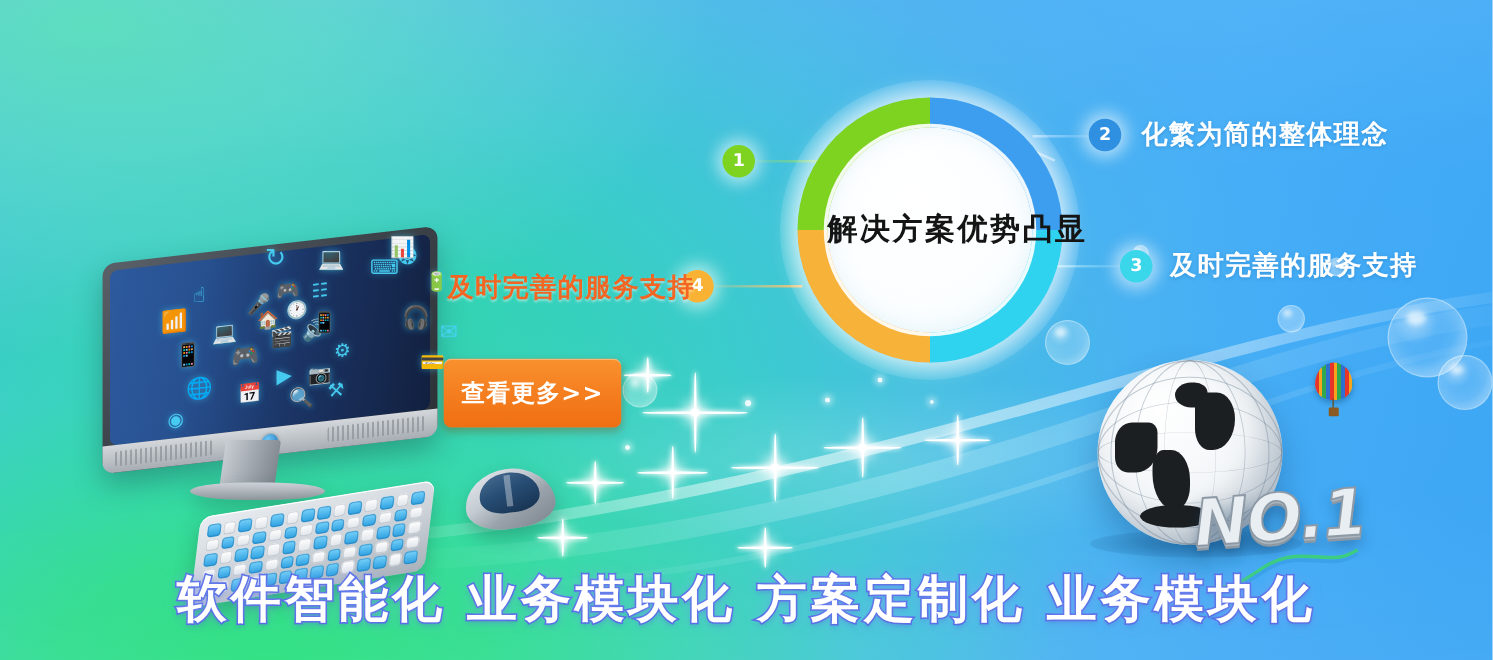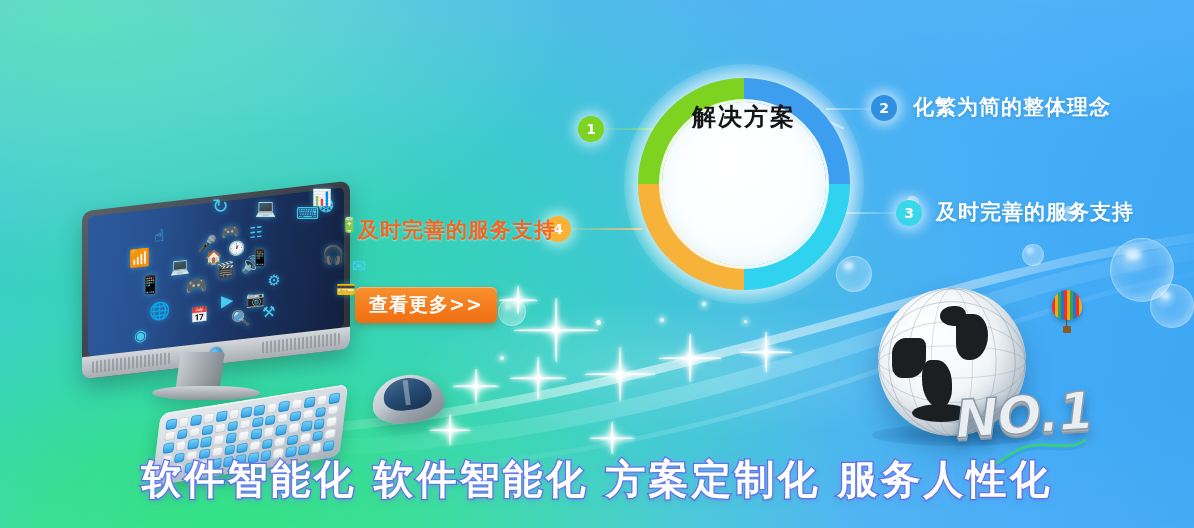--- a/index.html
+++ b/index.html
@@ -104,21 +104,21 @@
       #2fd3ef 90deg 180deg,
       #f7b239 180deg 270deg,
       #7ed321 270deg 360deg);
     box-shadow:0 0 22px rgba(255,255,255,0.7);
   }
   #donut-hole{
     position:absolute;left:24px;top:24px;right:24px;bottom:24px;
     border-radius:50%;
     background:radial-gradient(circle at 42% 34%,#ffffff 0%,#fbfeff 62%,#eef9fd 100%);
     box-shadow:0 0 0 3px rgba(255,255,255,0.9), inset 0 0 18px rgba(150,200,230,0.18);
-    display:flex;flex-direction:column;align-items:center;justify-content:flex-start;
+    display:flex;align-items:center;justify-content:flex-start;
   }
   .donut-line{
     font-size:24px;font-weight:bold;color:#141414;letter-spacing:2px;
     line-height:1.30;white-space:nowrap;
   }
 
   
   .badge{
     position:absolute;width:26px;height:26px;border-radius:50%;
     display:flex;align-items:center;justify-content:center;
@@ -149,21 +149,21 @@
     text-shadow:0 1px 2px rgba(255,255,255,0.55);}
   #label-2{left:913px;top:93px;color:#ffffff;
     text-shadow:0 1px 3px rgba(30,110,180,0.45);}
   #label-3{left:936px;top:198px;color:#ffffff;
     text-shadow:0 1px 3px rgba(30,110,180,0.45);}
   #label-4{left:358px;top:216px;color:#f26522;
     text-shadow:0 1px 2px rgba(255,255,255,0.5);}
 
   
   #cta{
-    position:absolute;left:355px;top:287px;width:142px;height:36px;
+    position:absolute;left:355px;top:287px;width:142px;height:55px;
     border:0;border-radius:6px;cursor:pointer;
     background:linear-gradient(180deg,#f9912e 0%,#f57f20 48%,#ef6f12 100%);
     box-shadow:0 3px 7px rgba(120,60,0,0.35), inset 0 1px 0 rgba(255,255,255,0.35);
     color:#fff;font-size:19px;font-weight:bold;letter-spacing:1px;
     font-family:"DejaVu Sans","Liberation Sans",sans-serif;
     display:flex;align-items:center;justify-content:center;
   }
 
   
   #headline{
@@ -558,29 +558,30 @@
   <div class="connector" id="conn-2"></div>
   <div class="connector" id="conn-3"></div>
   <div class="connector" id="conn-4"></div>
   <div id="leader-2"></div>
 
   <div id="donut-wrap">
     <div id="donut-glow"></div>
     <div id="donut-ring"></div>
     <div id="donut-hole">
       <div class="donut-line">解决方案</div>
+      <div class="donut-line">优势凸显</div>
     </div>
   </div>
 
   <div class="badge" id="badge-1">1</div>
   <div class="badge" id="badge-2">2</div>
   <div class="badge" id="badge-3">3</div>
   <div class="badge" id="badge-4">4</div>
 
   <div class="label" id="label-2">化繁为简的整体理念</div>
   <div class="label" id="label-3">及时完善的服务支持</div>
   <div class="label" id="label-4">及时完善的服务支持</div>
 
   <button id="cta">查看更多&gt;&gt;</button>
 
-  <div id="headline">软件智能化 软件智能化 方案定制化 服务人性化</div>
+  <div id="headline">软件智能化 业务模块化 方案定制化 业务模块化</div>
 
 </div>
 
 </body></html>

